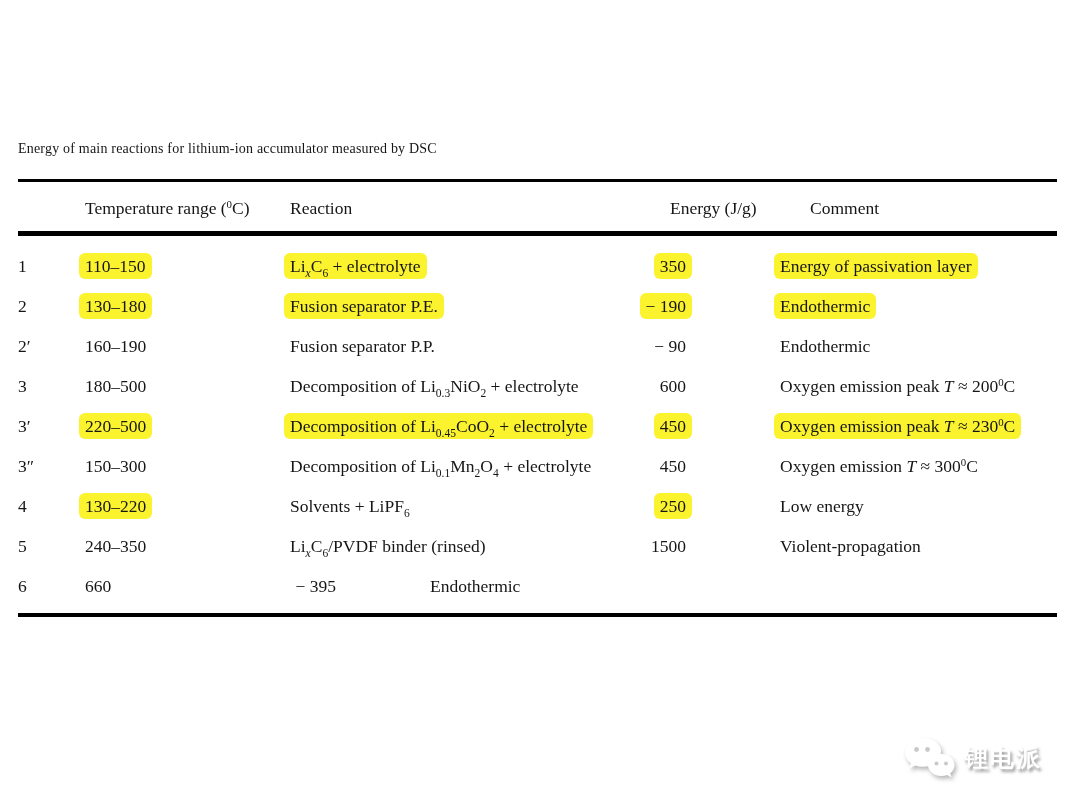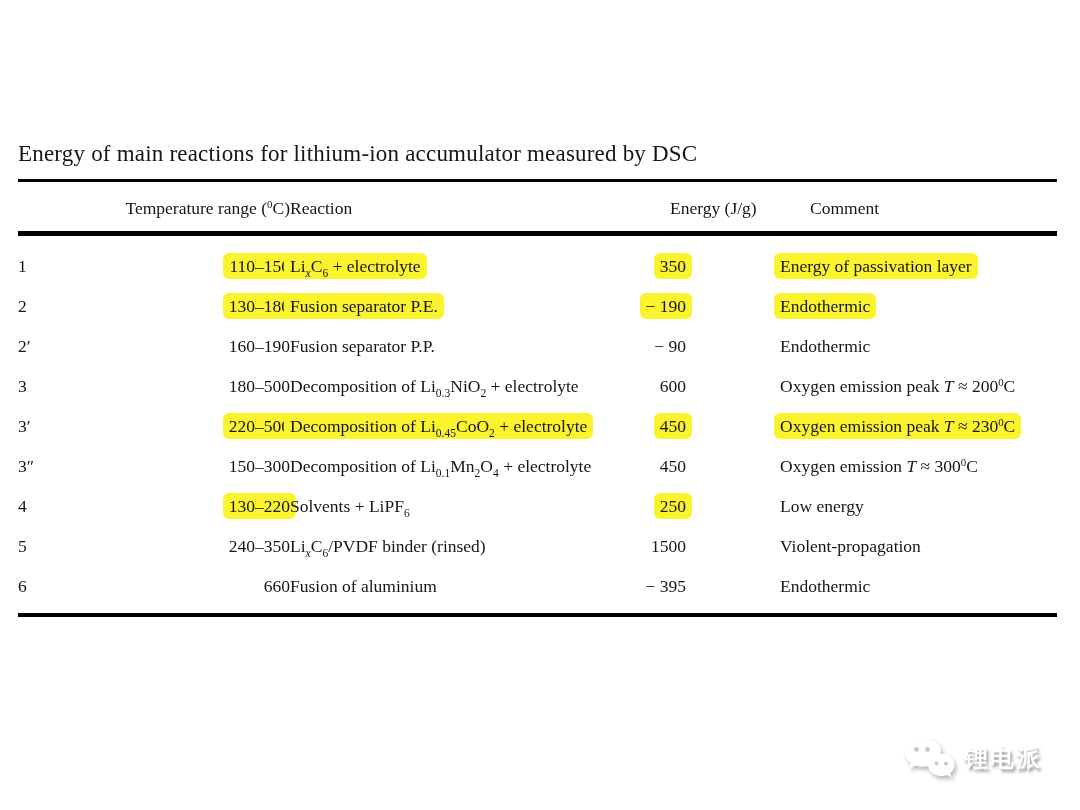--- a/index.html
+++ b/index.html
@@ -6,31 +6,31 @@
   #page{
     position:relative;
     width:1080px;height:810px;
     background:#ffffff;
     font-family:"Liberation Serif", serif;
     color:#161616;
     overflow:hidden;
   }
   .caption{
     position:absolute;left:18px;top:141px;
-    font-size:23px;letter-spacing:0.2px;white-space:nowrap;
+    font-size:14px;letter-spacing:0.2px;white-space:nowrap;
   }
   .rule{position:absolute;left:18px;width:1039px;background:#000;}
   .rule-top{top:179px;height:3px;}
   .rule-mid{top:231px;height:5px;}
   .rule-bottom{top:613px;height:4px;}
 
   .trow{display:flex;height:40px;font-size:17.5px;padding-left:18px;}
   .cell{line-height:40px;white-space:nowrap;}
   .c-id{width:67px;}
-  .c-temp{width:205px;text-align:right;}
+  .c-temp{width:205px;}
   .c-rx{width:350px;}
   .c-en{width:46px;text-align:right;}
   .c-cm{margin-left:94px;flex:1;}
 
   #thead{position:absolute;left:0;top:188px;width:1080px;}
   #thead .c-en{text-align:right;margin-left:30px;}
   #tbody{position:absolute;left:0;top:246px;width:1080px;}
 
   .wrap{display:inline;}
   .wrap.hl{
@@ -137,21 +137,20 @@
       <div class="cell c-id">5</div>
       <div class="cell c-temp"><span class="wrap"><span>240–350</span></span></div>
       <div class="cell c-rx"><span class="wrap"><span>Li</span><span class="s-subi">x</span><span>C</span><span class="s-sub">6</span><span>/PVDF binder (rinsed)</span></span></div>
       <div class="cell c-en"><span class="wrap"><span>1500</span></span></div>
       <div class="cell c-cm"><span class="wrap"><span>Violent-propagation</span></span></div>
     </div>
 
     <div class="trow">
       <div class="cell c-id">6</div>
       <div class="cell c-temp"><span class="wrap"><span>660</span></span></div>
-      <div class="cell c-rx"><span class="wrap"><span>Fusion of aluminium</span></span></div>
       <div class="cell c-en"><span class="wrap"><span>− 395</span></span></div>
       <div class="cell c-cm"><span class="wrap"><span>Endothermic</span></span></div>
     </div>
   </div>
 
   <div class="rule rule-bottom"></div>
 
   <div class="watermark">
     <svg class="wm-icon" width="52" height="44" viewBox="0 0 52 44">
       <g fill="#ffffff">

